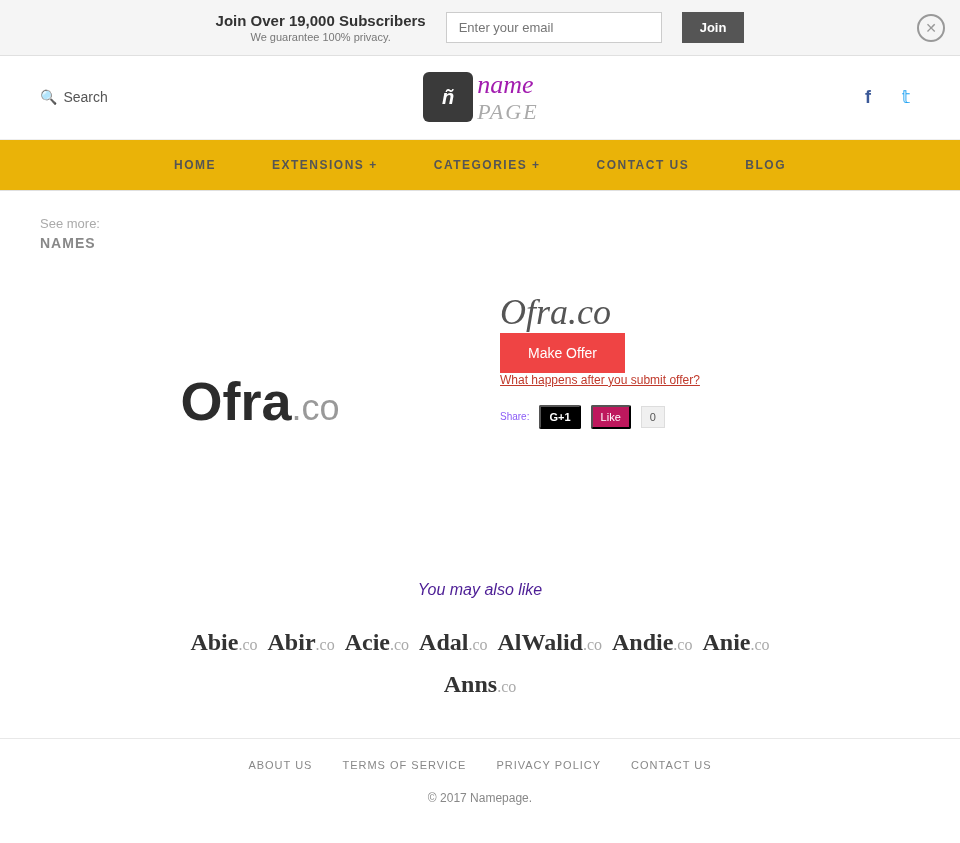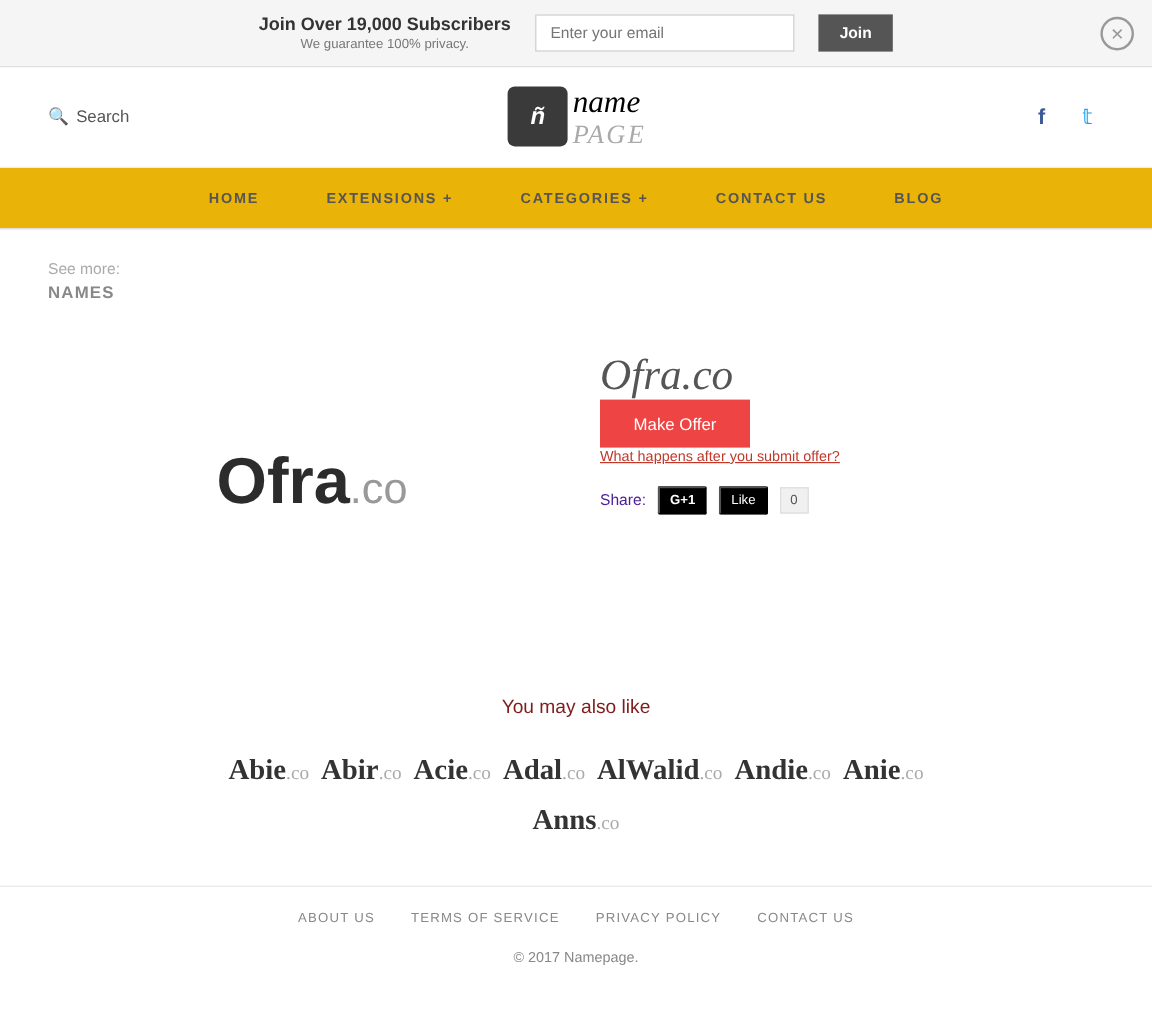--- a/index.html
+++ b/index.html
@@ -205,35 +205,35 @@
       cursor: pointer;
       margin-bottom: 18px;
       display: block;
     }
     .share-row {
       display: flex;
       align-items: center;
       gap: 10px;
       margin-top: 10px;
     }
-    .share-label { font-size: 13px; color: #4c1d95; }
+    .share-label { font-size: 10px; color: #8b5cf6; }
     .share-g1 {
       background: #000000;
       color: #fff;
       font-size: 11px;
       font-weight: bold;
       padding: 4px 8px;
       border-radius: 2px;
       cursor: pointer;
     }
     .share-fb {
       display: flex;
       align-items: center;
       gap: 4px;
-      background: #000000;
+      background: #be185d;
       color: #fff;
       font-size: 11px;
       padding: 4px 8px;
       border-radius: 2px;
       cursor: pointer;
     }
     .share-count {
       background: #f0f0f0;
       color: #555;
       font-size: 11px;
@@ -241,22 +241,23 @@
       border: 1px solid #ddd;
     }
 
     
     .also-like {
       padding: 20px 40px 40px;
       text-align: center;
     }
     .also-like-title {
       font-size: 16px;
-      color: #7f1d1d;
+      color: #4c1d95;
       margin-bottom: 30px;
+      font-style: italic;
     }
     .similar-domains {
       display: flex;
       flex-wrap: wrap;
       justify-content: center;
       gap: 20px 10px;
       margin-bottom: 15px;
     }
     .similar-domain-item {
       font-size: 24px;
@@ -322,21 +323,21 @@
   <div class="header-left">
     <span class="search-icon-char">🔍</span>
     <span>Search</span>
   </div>
 
   <div class="logo">
     <div class="logo-icon">
       <span style="font-style:italic; font-size:20px;">ñ</span>
     </div>
     <div class="logo-text">
-      <span class="name-part" style="font-size:26px; color:#000000; font-family:Georgia,serif; font-style:italic;">name</span>
+      <span class="name-part" style="font-size:26px; color:#a21caf; font-family:Georgia,serif; font-style:italic;">name</span>
       <span class="page-part" style="font-size:22px; color:#aaa; font-family:Georgia,serif; font-style:italic; letter-spacing:2px;">PAGE</span>
     </div>
   </div>
 
   <div class="social-icons">
     <a class="social-icon" style="color:#3b5998; font-weight:bold; font-size:18px;">f</a>
     <a class="social-icon" style="color:#1da1f2; font-size:18px;">𝕥</a>
   </div>
 </div>
 

